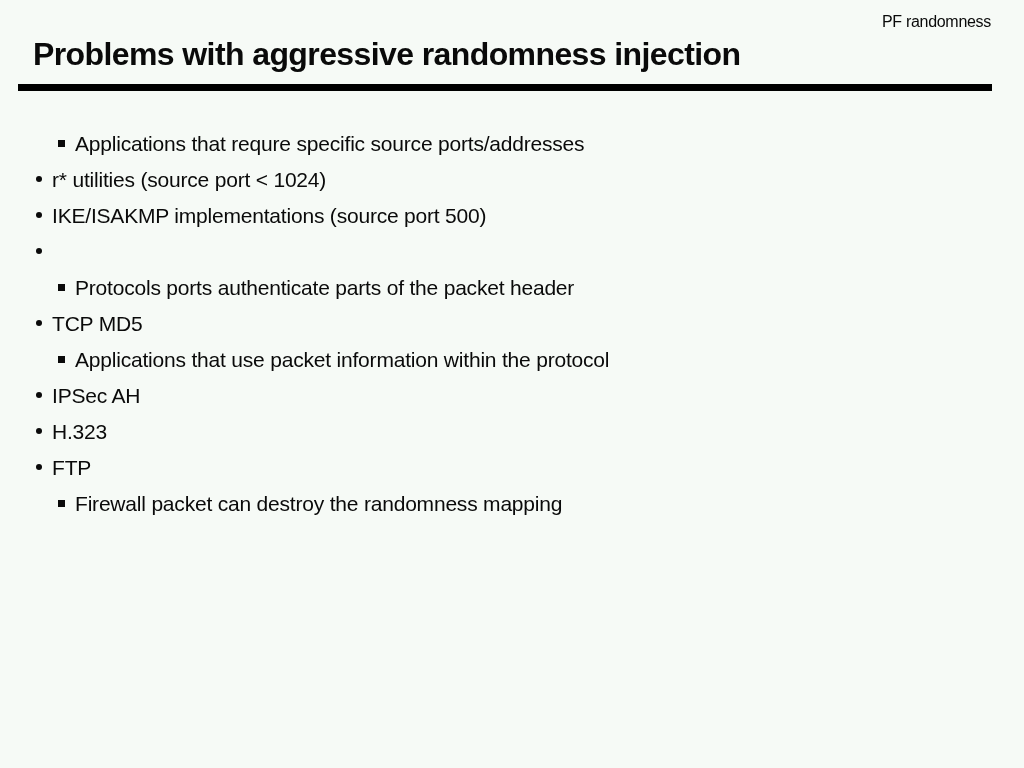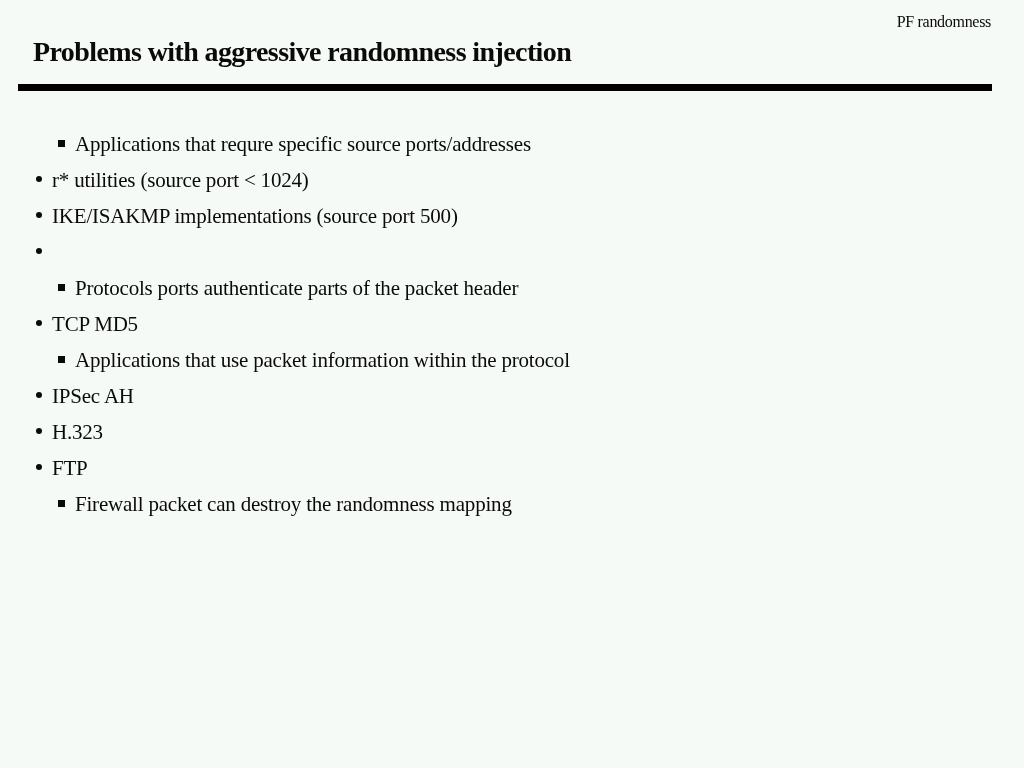--- a/index.html
+++ b/index.html
@@ -4,38 +4,38 @@
 <style>
   html, body {
     margin: 0;
     padding: 0;
   }
   .slide {
     position: relative;
     width: 1024px;
     height: 768px;
     background: #f6faf6;
-    font-family: Liberation Serif, serif;
+    font-family: Liberation Sans, sans-serif;
     color: #0a0a0a;
     overflow: hidden;
   }
   .corner-label {
     position: absolute;
     top: 13px;
     right: 33px;
     font-size: 16px;
     letter-spacing: -0.3px;
     color: #0a0a0a;
     white-space: nowrap;
   }
   .title {
     position: absolute;
     left: 33px;
     top: 36px;
-    font-size: 28px;
+    font-size: 32px;
     font-weight: 600;
     letter-spacing: -0.6px;
     white-space: nowrap;
     color: #0a0a0a;
   }
   .rule {
     position: absolute;
     left: 18px;
     top: 84px;
     width: 974px;

